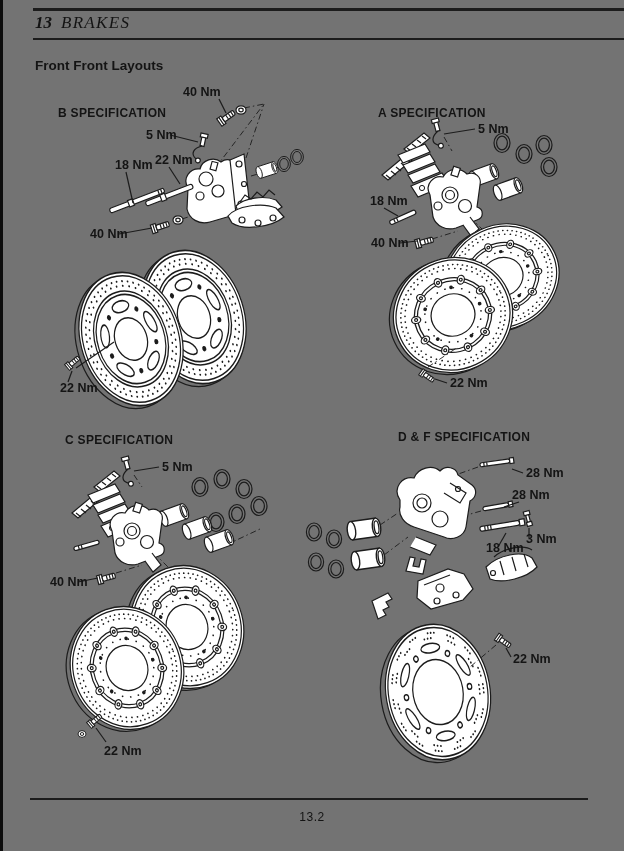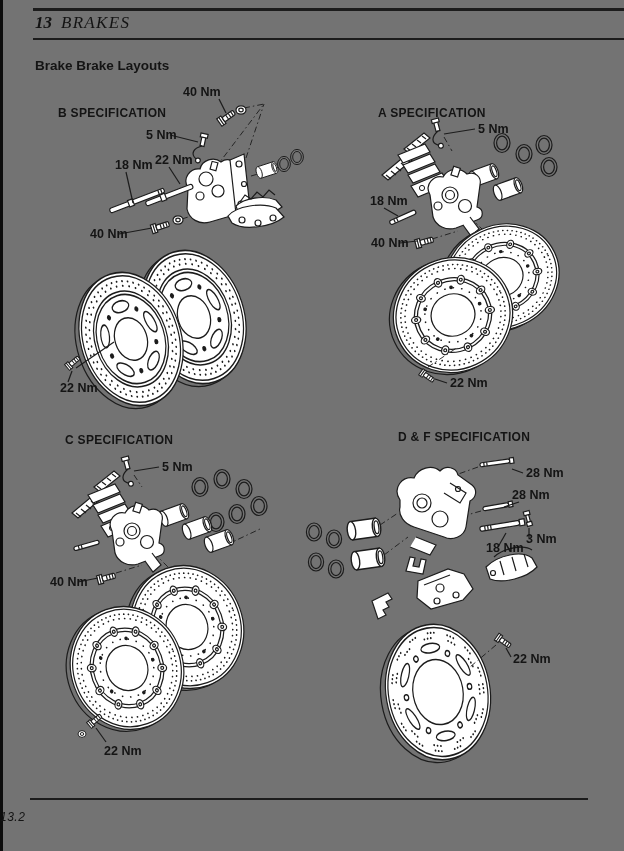--- a/index.html
+++ b/index.html
@@ -18,36 +18,36 @@
   .logo svg{display:block;margin:-4px auto 0;}
   .section-title{position:absolute;left:35px;top:58px;font-size:13.5px;font-weight:700;}
   .panel{position:absolute;overflow:visible;}
   .ln{fill:none;stroke:#1c1c1c;stroke-width:1.2px;}
   .lnf{fill:#ffffff;stroke:#1c1c1c;stroke-width:1.2px;}
   .dd{fill:none;stroke:#1c1c1c;stroke-width:0.9px;stroke-dasharray:6 3 1.5 3;}
   .ldr{fill:none;stroke:#1c1c1c;stroke-width:1.2px;}
   .dots{fill:none;stroke:#1c1c1c;stroke-width:1.6px;stroke-linecap:round;}
   .tq{font:700 12.5px "Liberation Sans",sans-serif;fill:#141414;}
   .spec-title{font:700 12px "Liberation Sans",sans-serif;letter-spacing:.3px;fill:#141414;}
-  .footer-num{position:absolute;left:0;top:810px;width:624px;
-              font-size:12px;letter-spacing:.5px;font-style:italic;}
+  .footer-num{position:absolute;left:0;top:810px;width:624px;text-align:center;
+              font-size:12px;letter-spacing:.5px;}
 </style>
 </head>
 <body>
 
 <div class="page">
   <div class="scan-bar"></div>
 
   <div class="rule" style="left:33px;top:8px;right:0;width:591px;height:2.5px"></div>
   <div class="hdr-left">
     <span class="num">13</span><span class="ttl">BRAKES</span>
   </div>
   <div class="rule" style="left:33px;top:38px;right:0;width:591px;height:2px"></div>
 
-  <div class="section-title">Brake Brake Layouts</div>
+  <div class="section-title">Front Front Layouts</div>
 
   <svg width="0" height="0" style="position:absolute" aria-hidden="true">
     <defs>
       <g id="sym-bolt">
         <rect x="-4.5" y="-4.5" width="5" height="9" class="lnf" stroke-width="1.1"></rect>
         <line x1="-2" y1="-4.5" x2="-2" y2="4.5" class="ln" stroke-width="0.8"></line>
         <rect x="0.5" y="-2.6" width="13" height="5.2" rx="1.5" class="lnf" stroke-width="1.1"></rect>
         <line x1="5" y1="-2.3" x2="5" y2="2.3" class="ln" stroke-width="0.7"></line>
         <line x1="8" y1="-2.3" x2="8" y2="2.3" class="ln" stroke-width="0.7"></line>
         <line x1="11" y1="-2.3" x2="11" y2="2.3" class="ln" stroke-width="0.7"></line>

